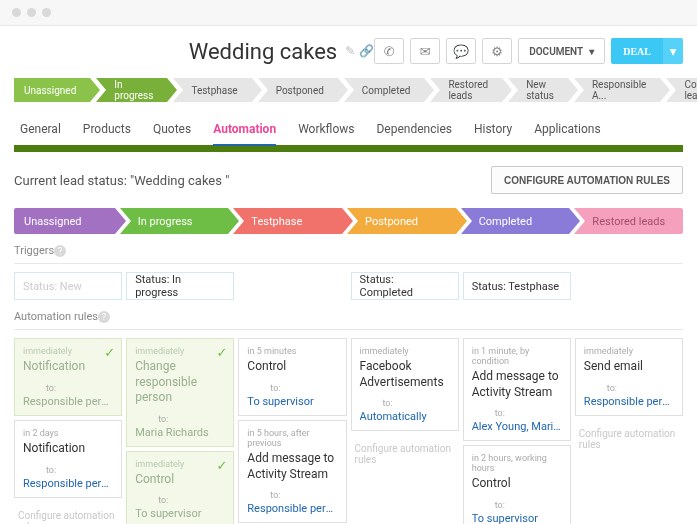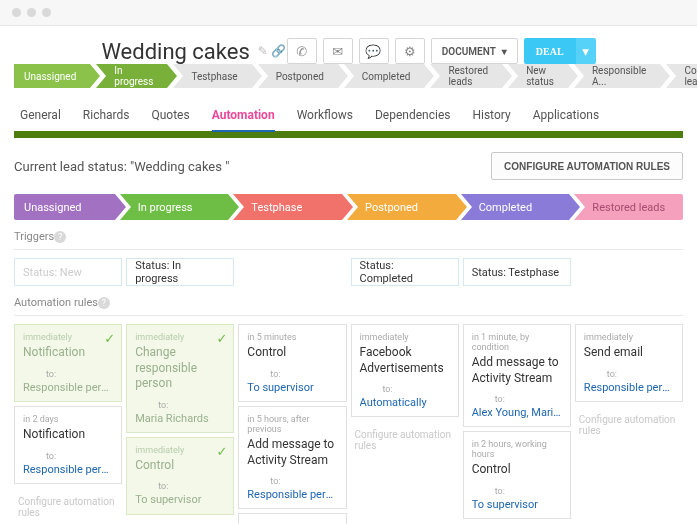--- a/index.html
+++ b/index.html
@@ -1,21 +1,21 @@
 <!DOCTYPE html>
 <html><head>
 <meta charset="utf-8">
 <style>
 * { margin: 0; padding: 0; box-sizing: border-box; }
 body { font-family: -apple-system, BlinkMacSystemFont, "Segoe UI", Roboto, sans-serif; font-size: 12px; color: #333; background: #fff; width: 697px; }
 .window-dots { display: flex; gap: 6px; padding: 8px 12px; background: #f7f7f7; border-bottom: 1px solid #e8e8e8; }
 .window-dots span { width: 9px; height: 9px; border-radius: 50%; background: #d9d9d9; }
 .content { padding: 12px 14px 0 14px; }
 
-.header-row { display: flex; align-items: center; justify-content: center; }
+.header-row { display: flex; align-items: center; justify-content: flex-end; margin-bottom: 14px; }
 .title { font-size: 22px; font-weight: 400; color: #333; display: flex; align-items: center; gap: 8px; }
 .title-icons { color: #bbb; font-size: 12px; display: flex; gap: 4px; }
 .header-actions { display: flex; gap: 6px; align-items: center; }
 .icon-btn { width: 30px; height: 26px; border: 1px solid #d5d5d5; background: #fff; border-radius: 2px; display: flex; align-items: center; justify-content: center; color: #888; cursor: pointer; font-size: 13px; }
 .doc-btn { height: 26px; border: 1px solid #d5d5d5; background: #fff; border-radius: 2px; padding: 0 10px; display: flex; align-items: center; gap: 6px; font-size: 10px; font-weight: 600; color: #555; cursor: pointer; }
 .deal-grp { display: flex; }
 .deal-btn { height: 26px; background: #3bc8f5; color: #fff; border: none; border-radius: 2px 0 0 2px; padding: 0 12px; font-size: 10px; font-weight: 600; cursor: pointer; font-family: Liberation Serif, serif; }
 .deal-caret { height: 26px; width: 20px; background: #56d2f8; color: #fff; border: none; border-radius: 0 2px 2px 0; cursor: pointer; display: flex; align-items: center; justify-content: center; }
 
 .stage-bar { display: flex; gap: 0; margin-bottom: 12px; }
@@ -119,21 +119,21 @@
       <div class="stage ">Postponed</div>
       <div class="stage ">Completed</div>
       <div class="stage ">Restored leads</div>
       <div class="stage ">New status</div>
       <div class="stage ">Responsible A...</div>
       <div class="stage ">Complete lead</div>
     </div>
 
   <div class="tabs" id="tabs">
       <div class="tab">General</div>
-      <div class="tab">Richards</div>
+      <div class="tab">Products</div>
       <div class="tab">Quotes</div>
       <div class="tab active">Automation</div>
       <div class="tab">Workflows</div>
       <div class="tab">Dependencies</div>
       <div class="tab">History</div>
       <div class="tab">Applications</div>
     </div>
 
   <div class="status-row">
     <div class="status-text">Current lead status: "Wedding cakes "</div>

